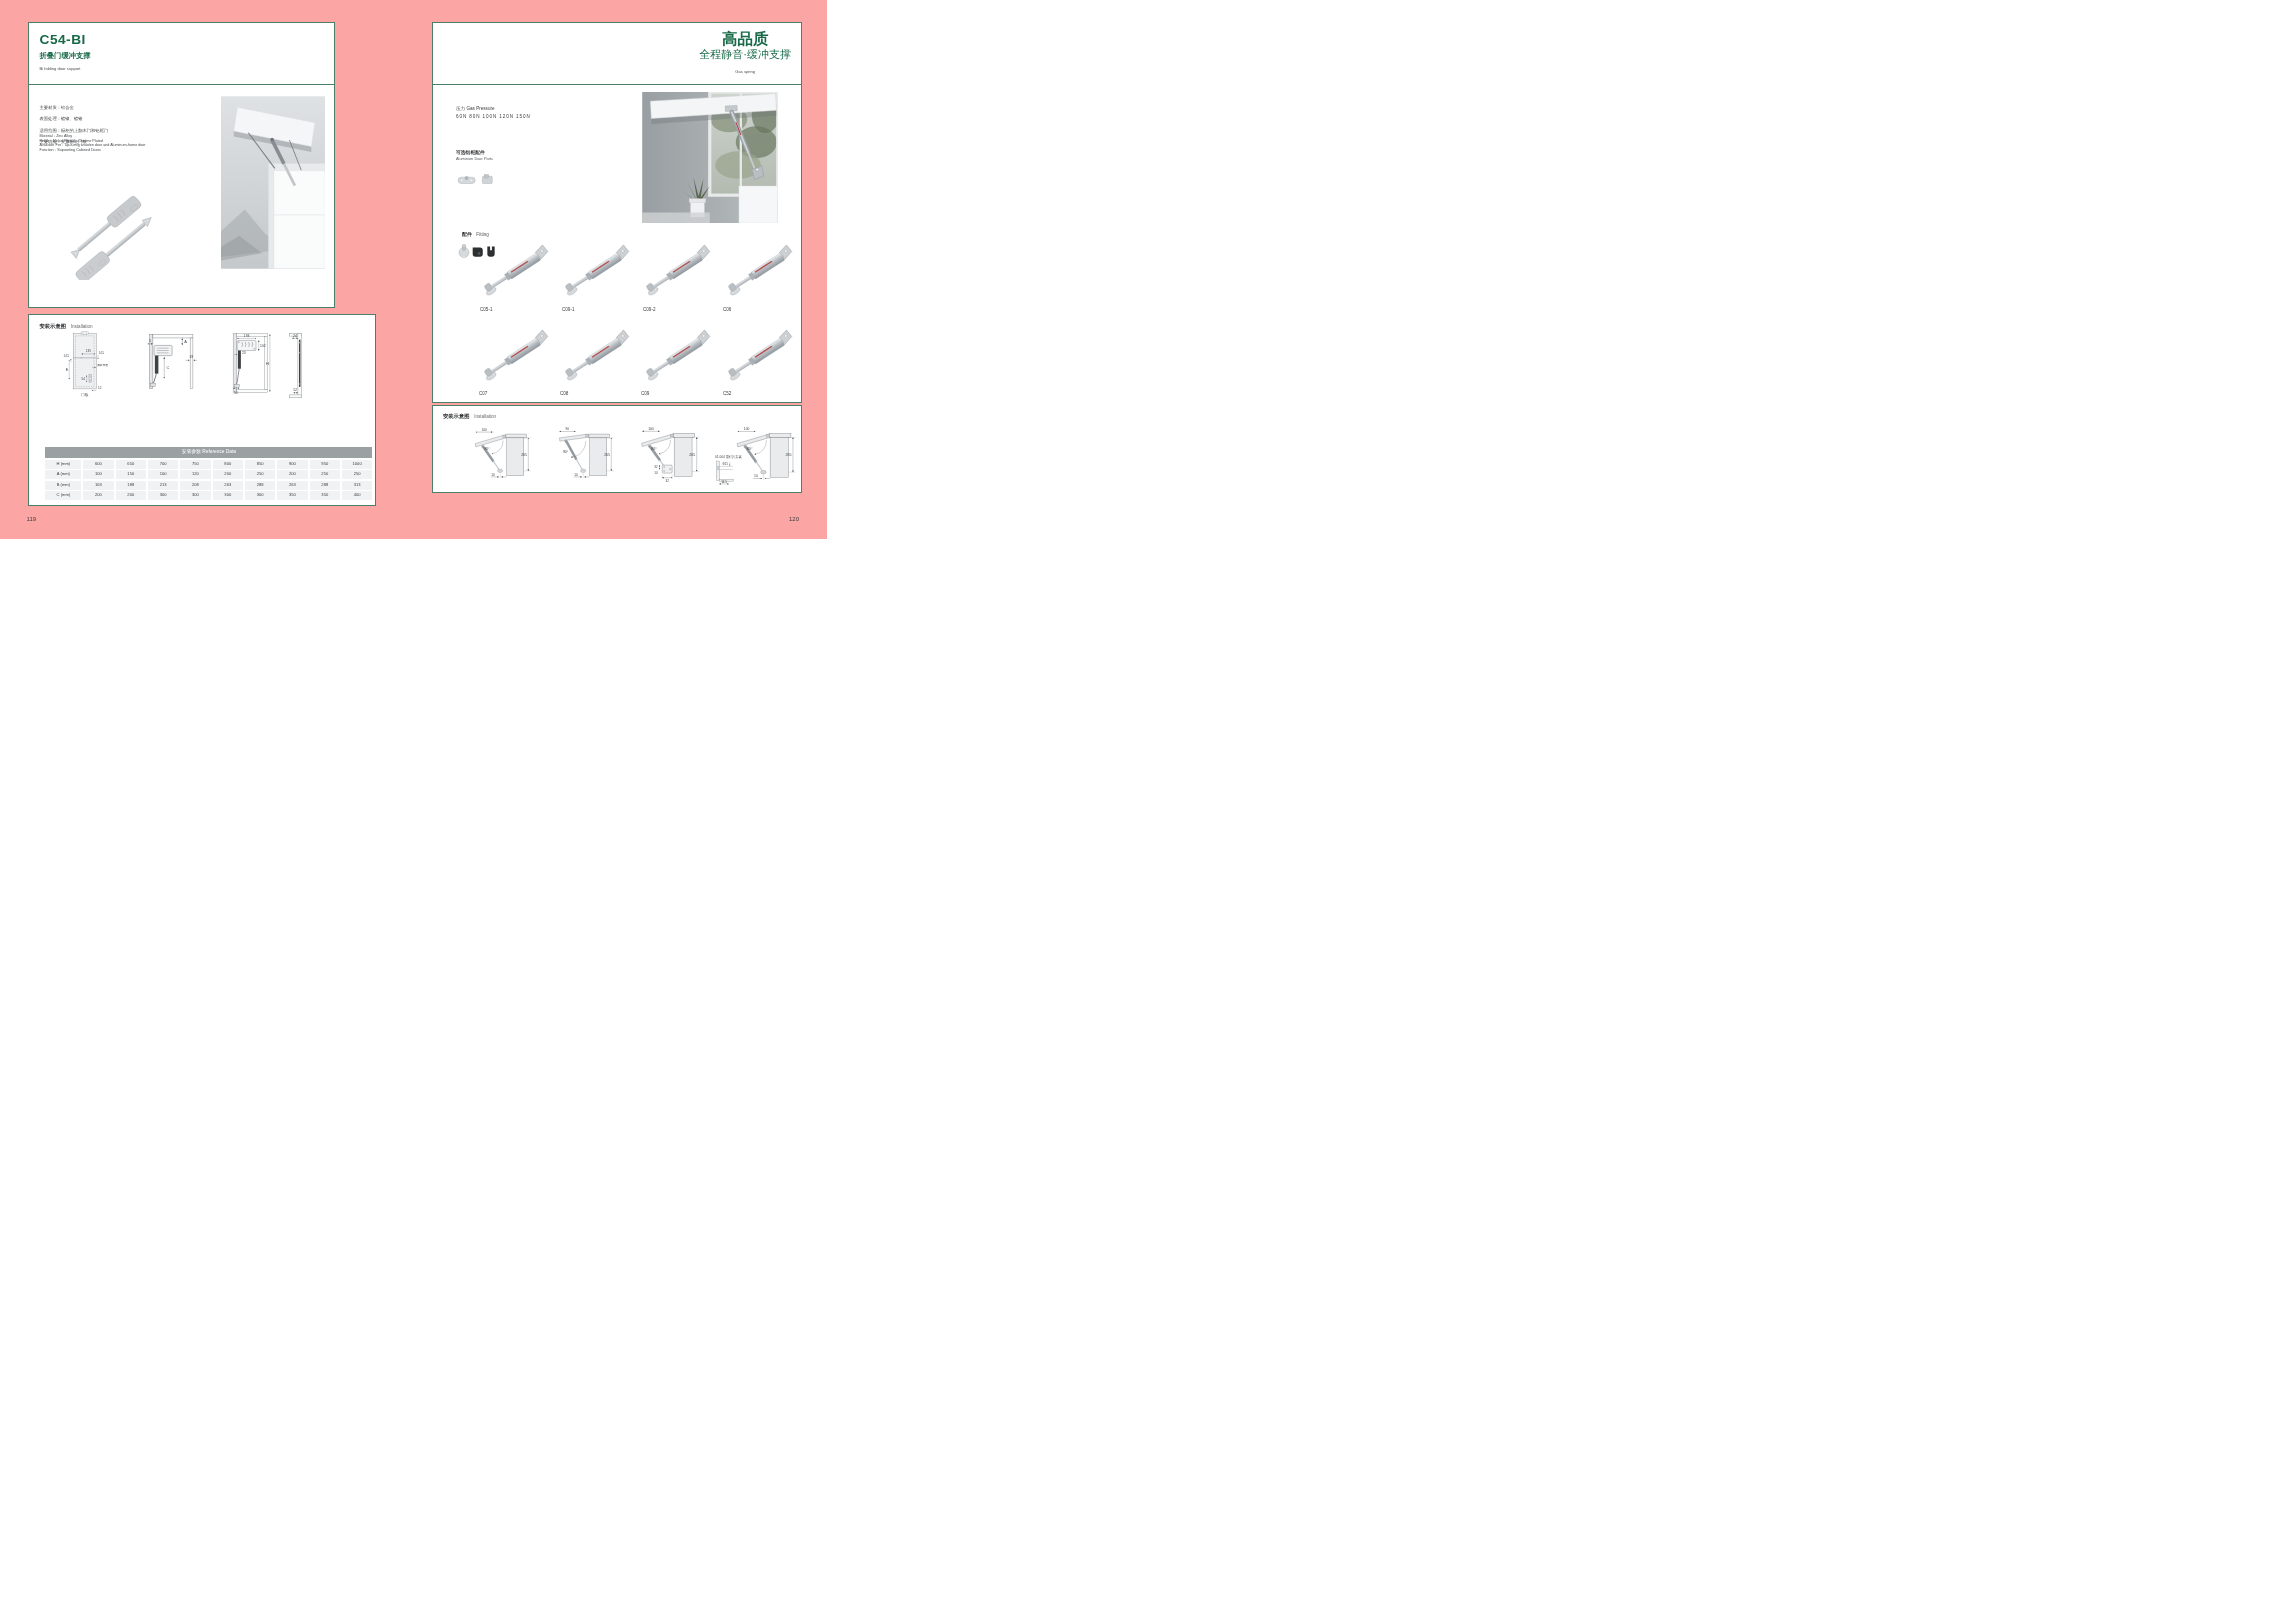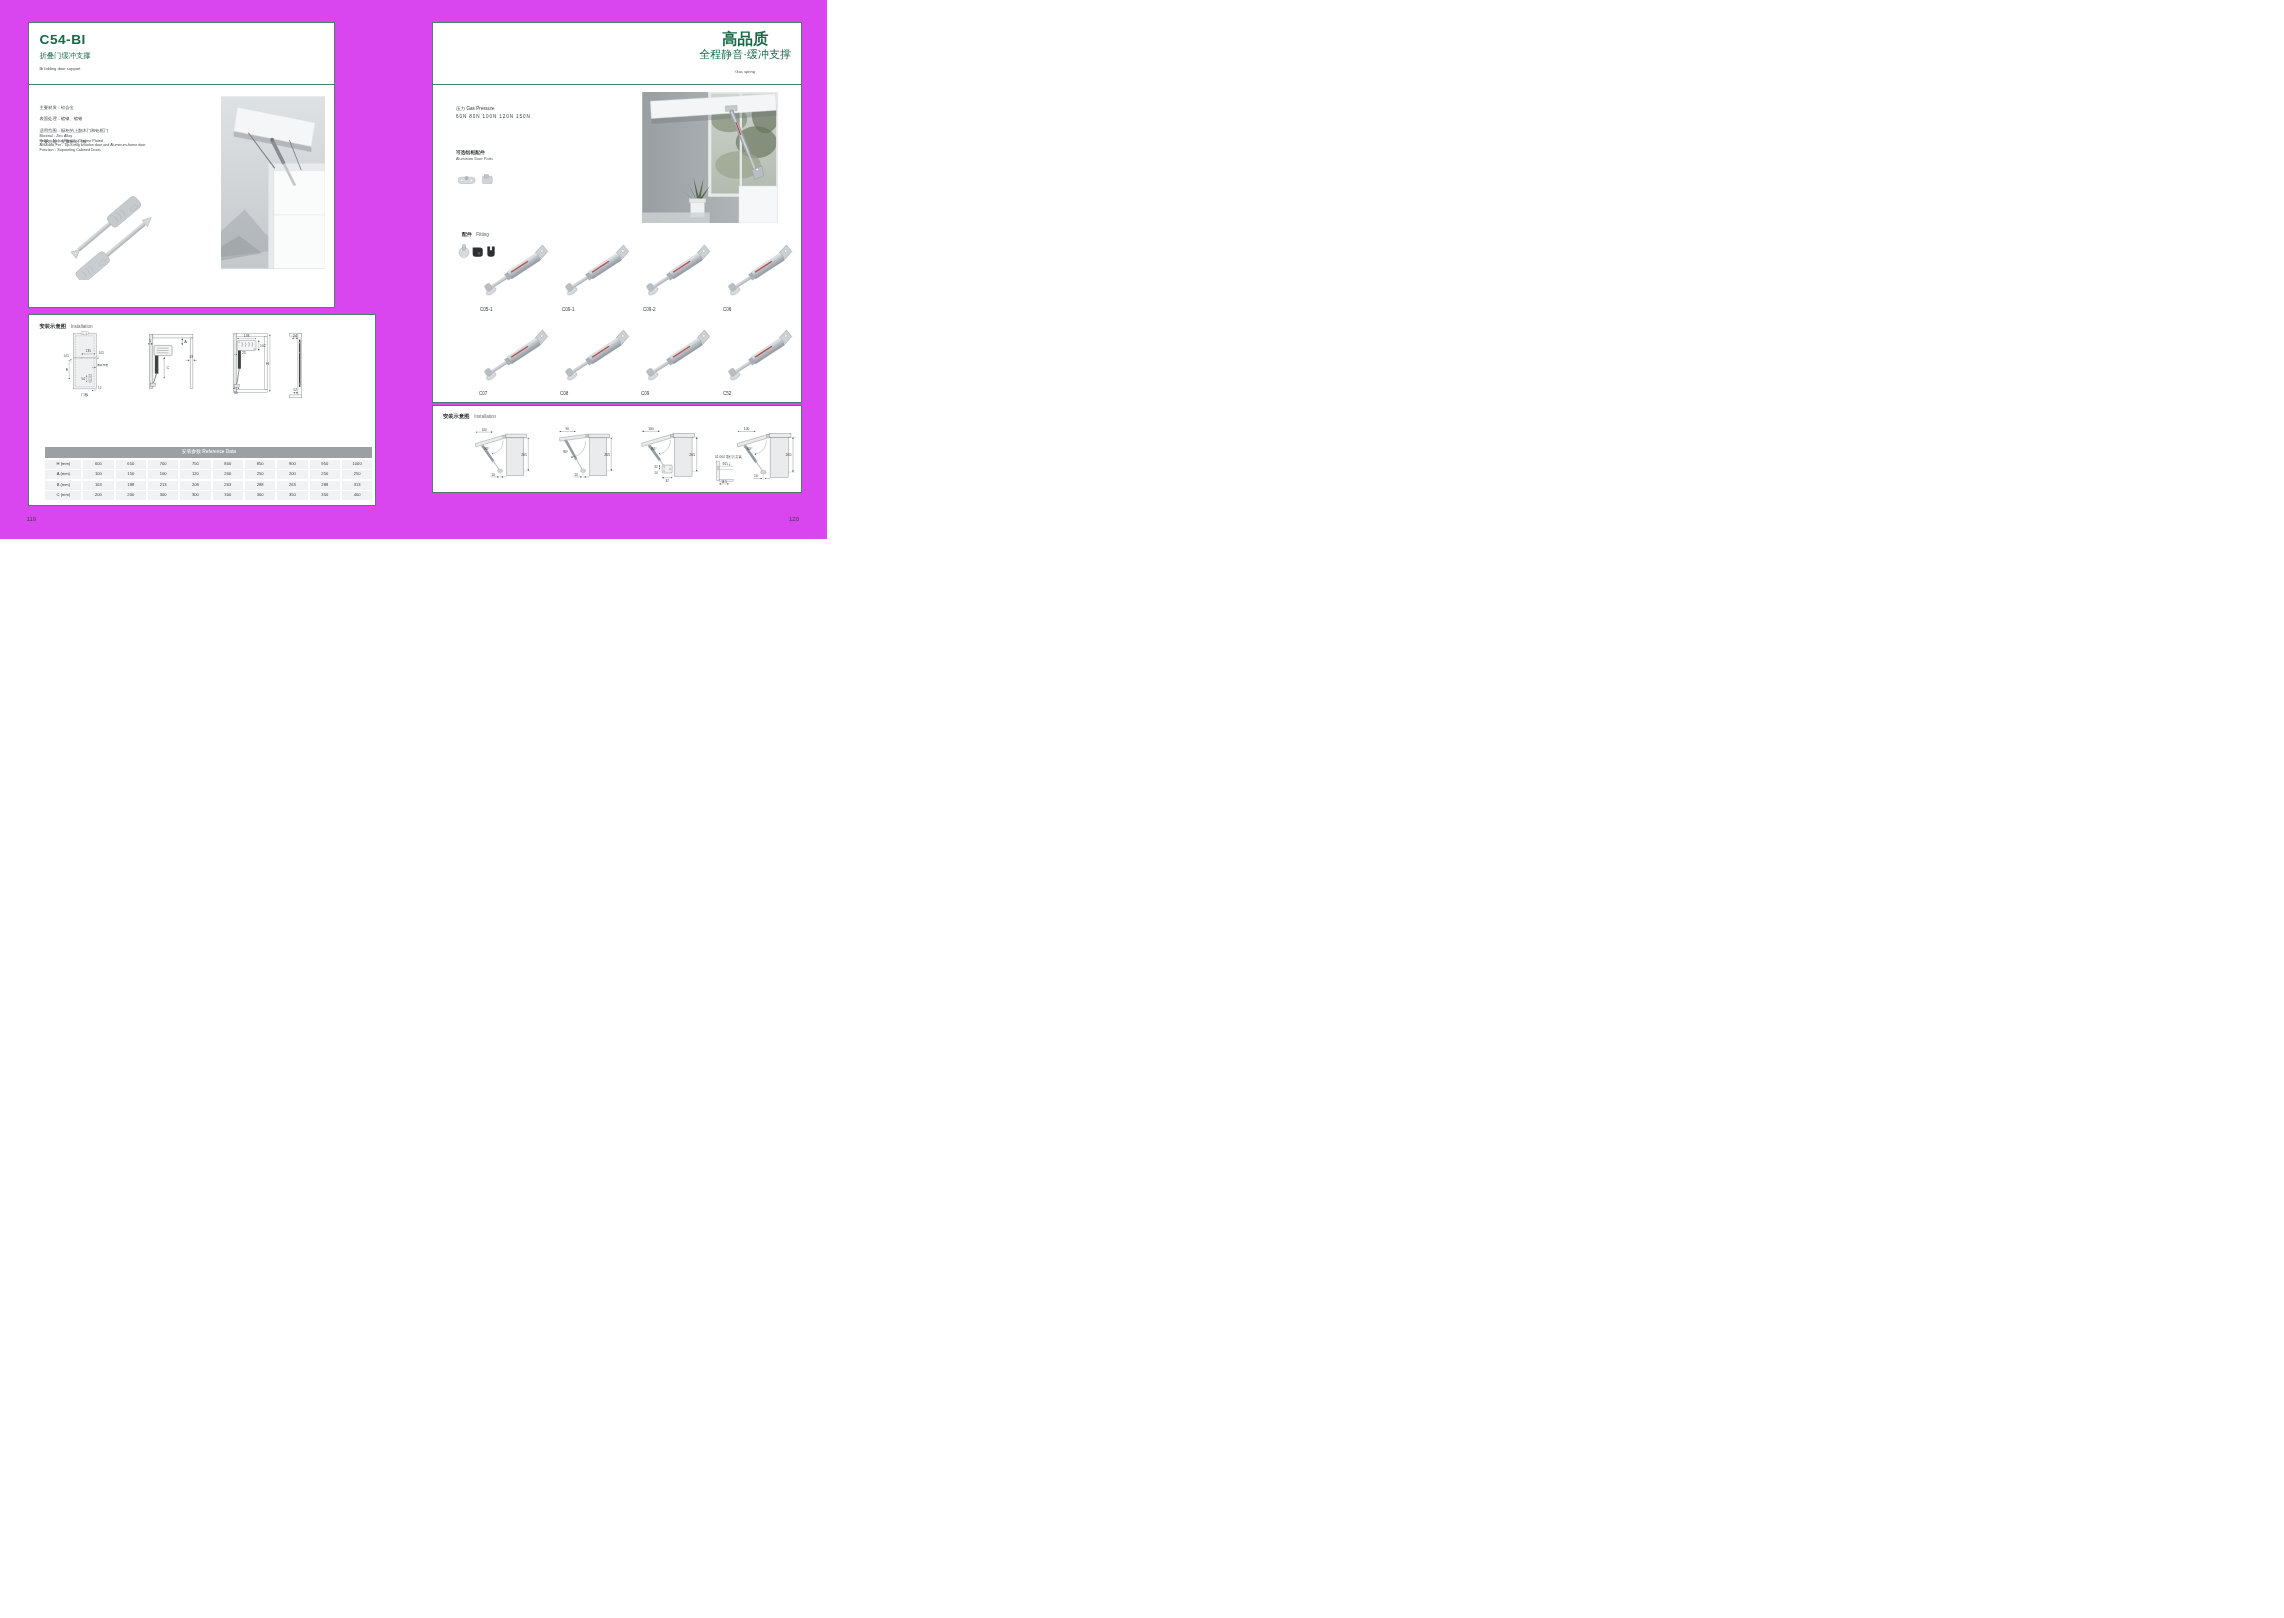--- a/index.html
+++ b/index.html
@@ -1,23 +1,23 @@
 <!DOCTYPE html>
 <html style="font-size:7.3px"><head>
 <meta charset="utf-8">
 <style>
   html,body{margin:0;padding:0;background:#ffffff;}
-  .sheet{position:relative;width:827px;height:539px;background:#d946ef;
+  .sheet{position:relative;width:827px;height:539px;background:#fca5a5;
          font-family:"Liberation Sans",sans-serif;color:#3b3e40;overflow:hidden;}
   .abs{position:absolute;}
   .panel{position:absolute;border:0.5px solid #4c7f67;background:#ffffff;}
   .divider{position:absolute;left:0;right:0;border-top:0.5px solid #4c7f67;}
   .green{color:#176948;}
   .model-title{font-size:13.7px;font-weight:bold;letter-spacing:0.5px;}
-  .zh-sub{font-size:7.3px;font-weight:400;margin-top:3.7px;}
+  .zh-sub{font-size:7.3px;font-weight:700;margin-top:3.7px;}
   .en-sub{font-size:4.1px;color:#4a4d4f;margin-top:5.5px;}
   .specs-zh{font-size:4.3px;line-height:5.7px;color:#46494b;white-space:pre-line;}
   .specs-en{font-size:3.7px;line-height:4.6px;color:#46494b;}
   .sec-title-zh{font-size:5.3px;font-weight:bold;color:#2f3234;}
   .sec-title-en{font-size:4.6px;color:#6a6d6f;margin-left:2.7px;font-weight:normal;}
   .big-title{font-size:15.5px;font-weight:bold;line-height:1.05;}
   .big-sub{font-size:11px;font-weight:400;margin-top:0;}
   .gas-en{font-size:4.1px;color:#4a4d4f;margin-top:6.4px;}
   .ptext{font-size:4.6px;color:#383b3d;line-height:1.5;}
   .pvals{font-size:4.6px;color:#383b3d;letter-spacing:0.9px;margin-top:1.4px;}

